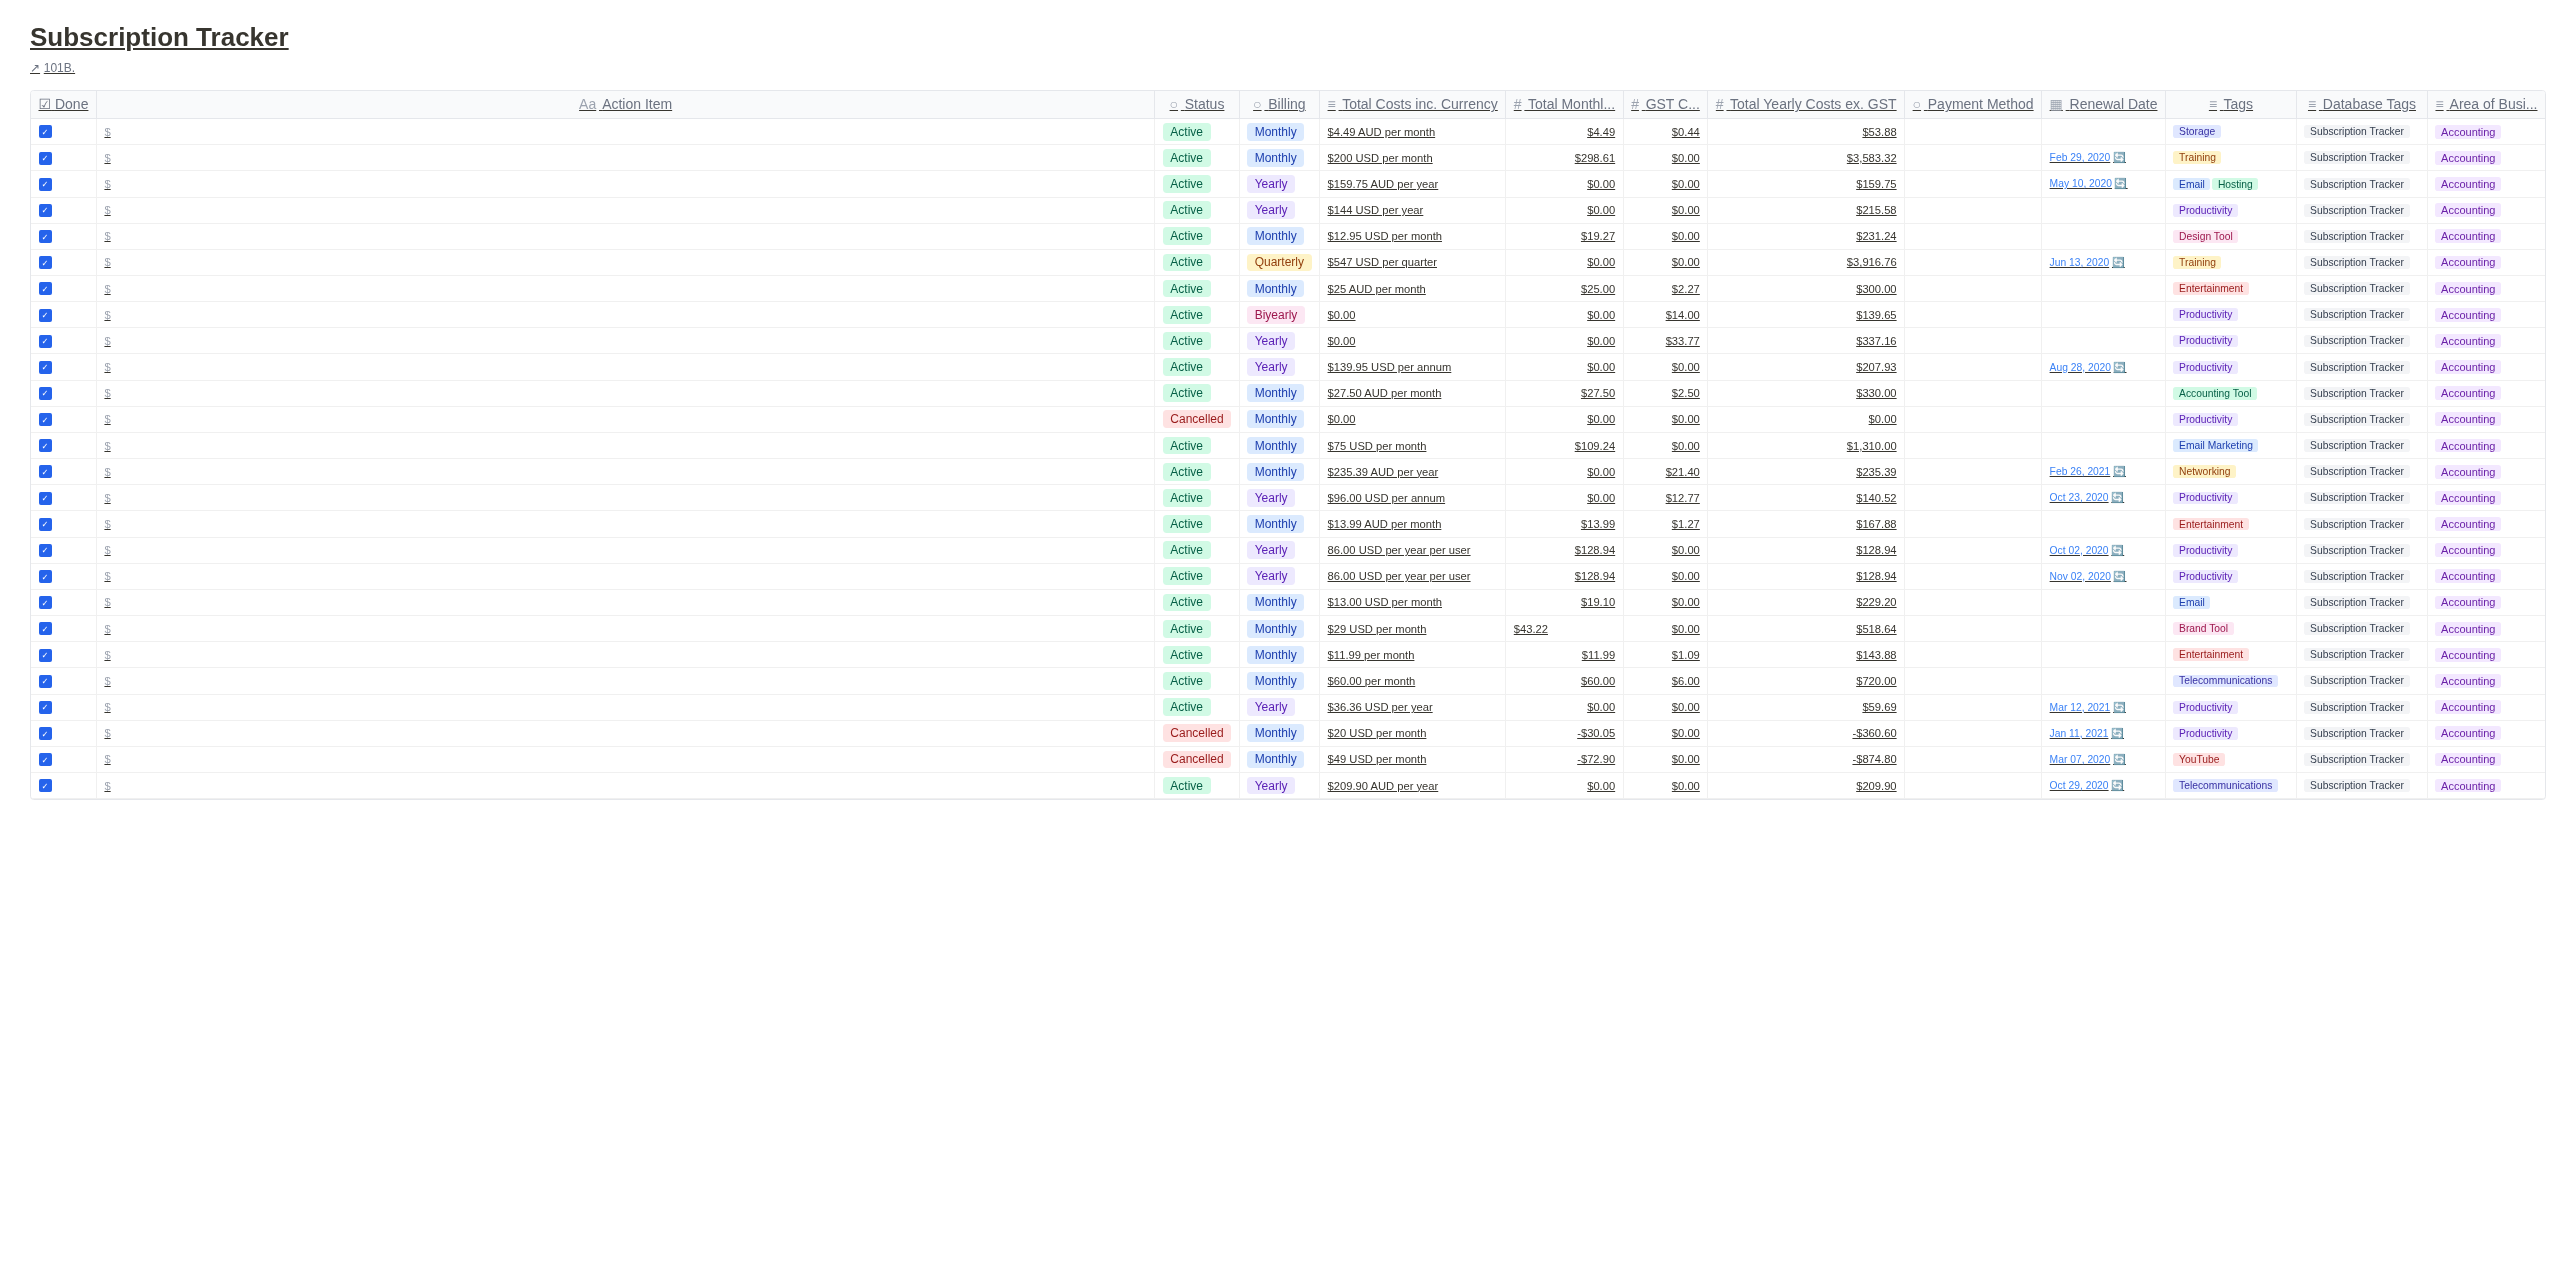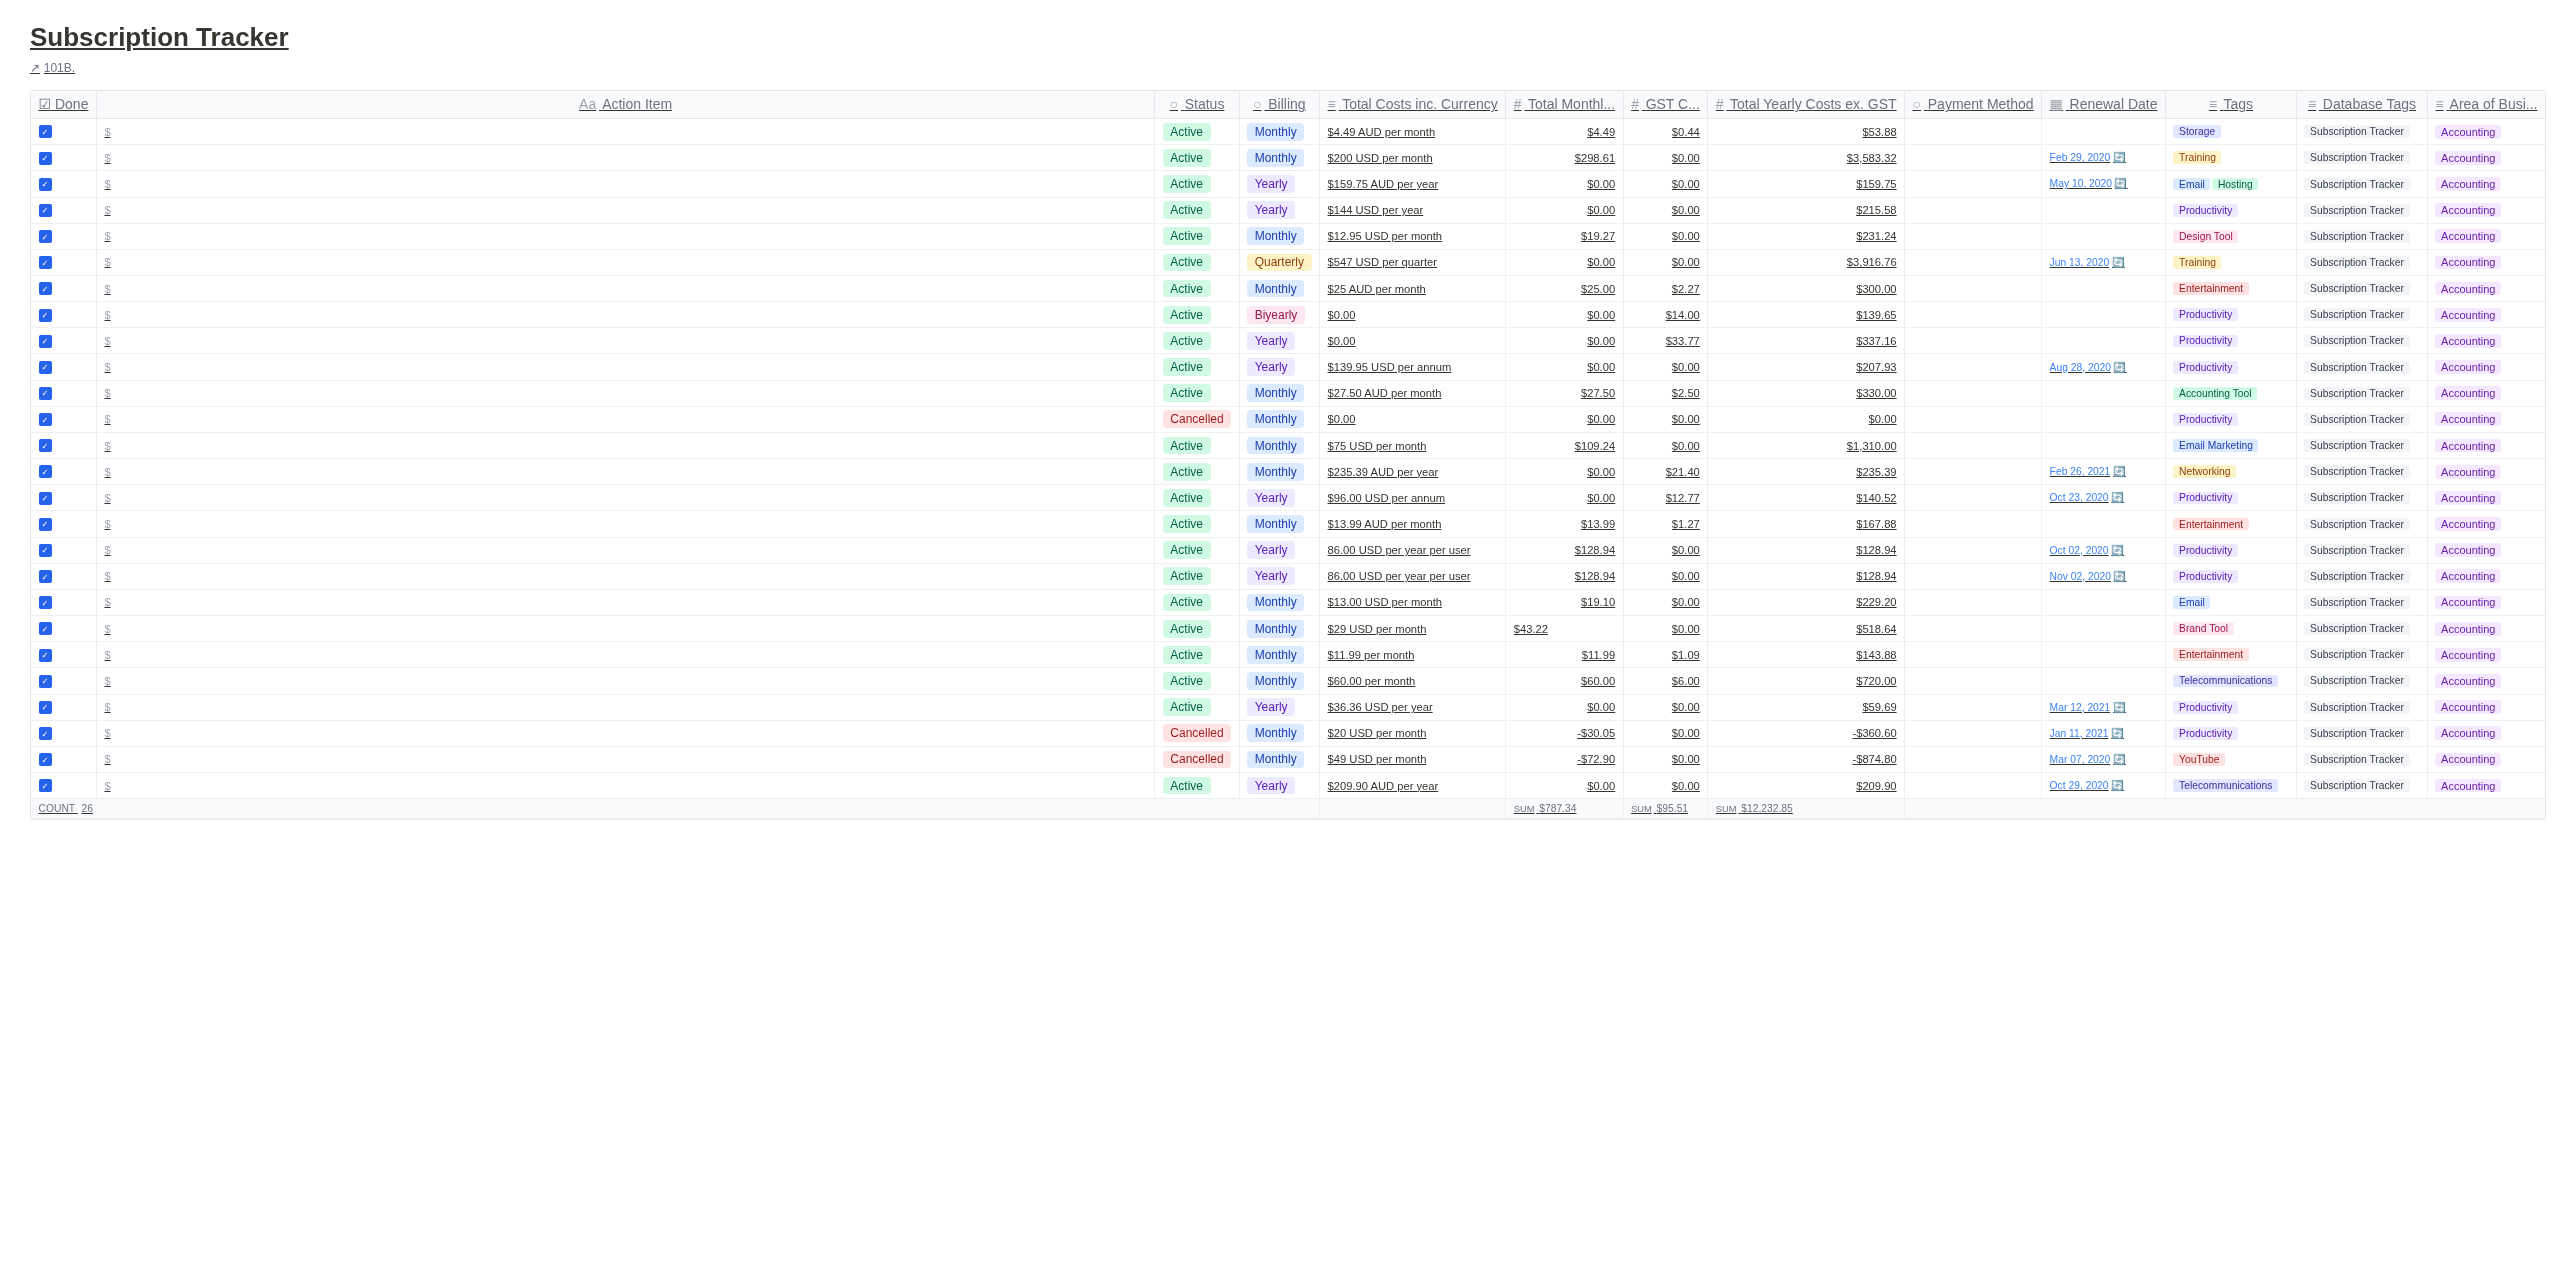--- a/index.html
+++ b/index.html
@@ -537,37 +537,17 @@
             <td></td>
             <td>
               <span class="renewal-date">Oct 29, 2020 <span>🔄</span></span>
             </td>
             <td><span class="tag tag-telecom">Telecommunications</span></td>
             <td><span class="db-tag">Subscription Tracker</span></td>
             <td><span class="area-tag">Accounting</span></td>
           </tr>
         </tbody>
       <tfoot>
-        <tr class="sum-row">
-          <td colspan="4">
-            <span>COUNT</span>
-            <span style="margin-left:3.7px;">26</span>
-          </td>
-          <td></td>
-          <td>
-            <span style="font-size:9.3px;margin-right:1.9px;">SUM</span>
-            <span>$787.34</span>
-          </td>
-          <td>
-            <span style="font-size:9.3px;margin-right:1.9px;">SUM</span>
-            <span>$95.51</span>
-          </td>
-          <td>
-            <span style="font-size:9.3px;margin-right:1.9px;">SUM</span>
-            <span>$12,232.85</span>
-          </td>
-          <td colspan="5"></td>
-        </tr>
       </tfoot>
     </table>
   </div>
 </div>
 
 
 </body></html>

